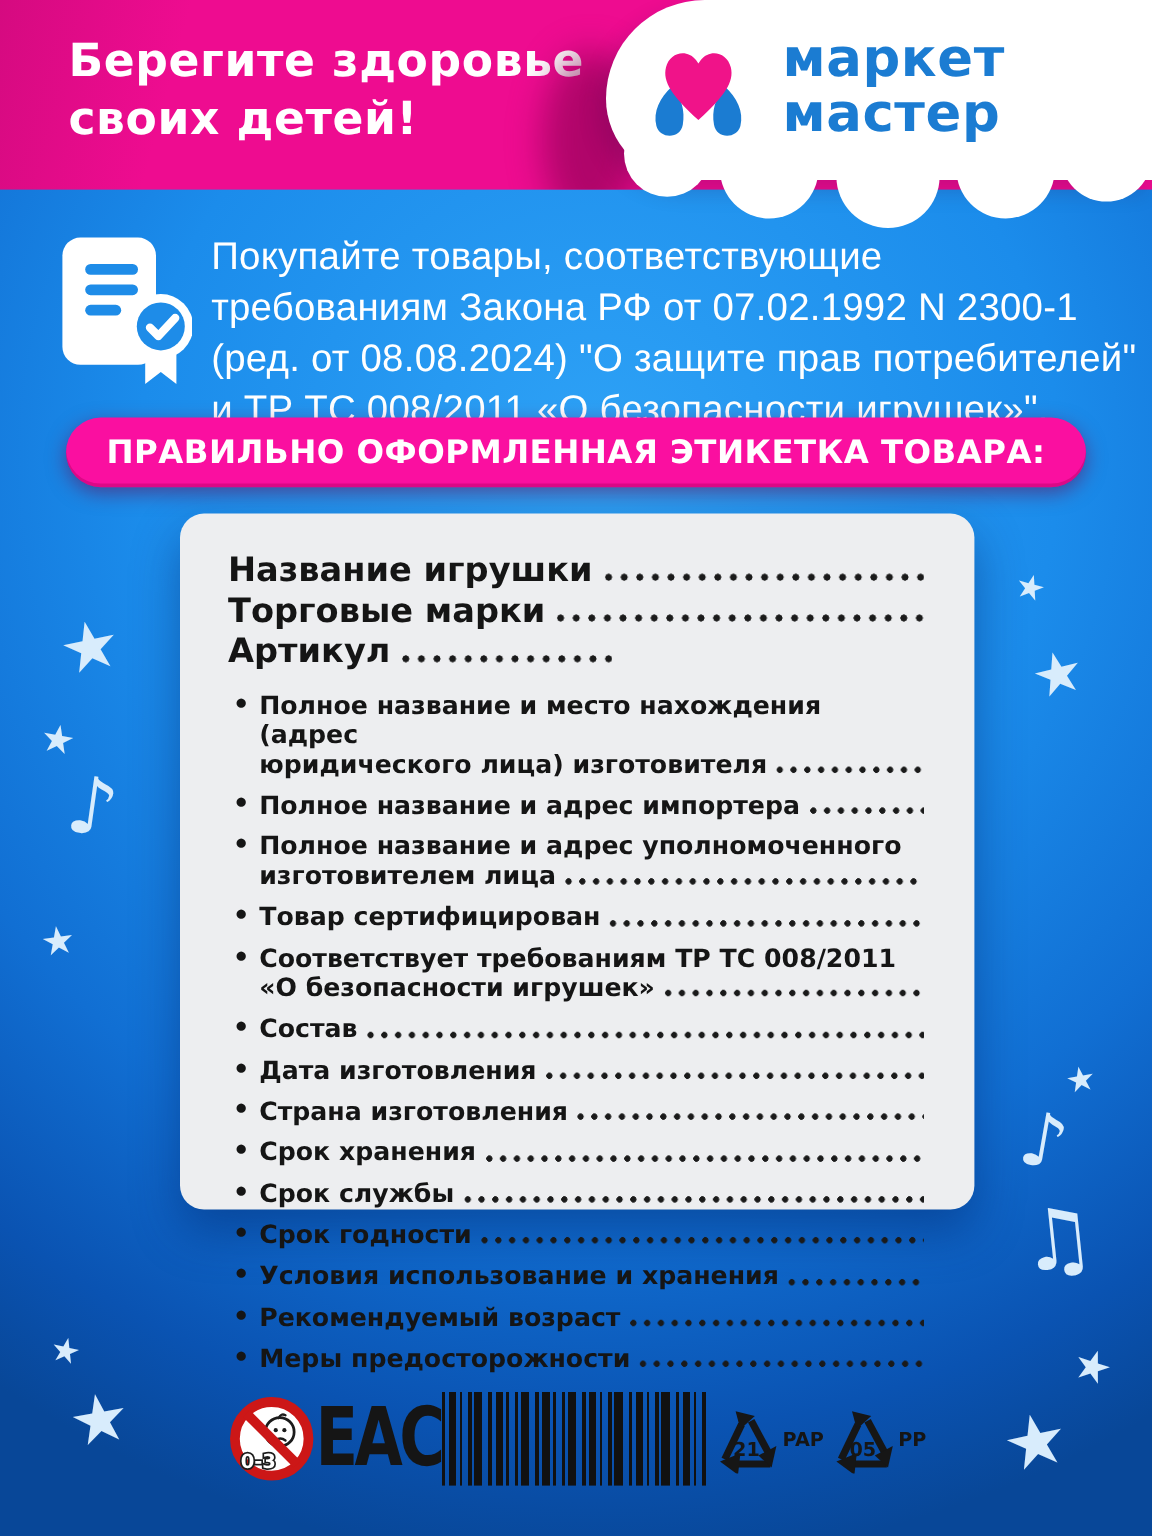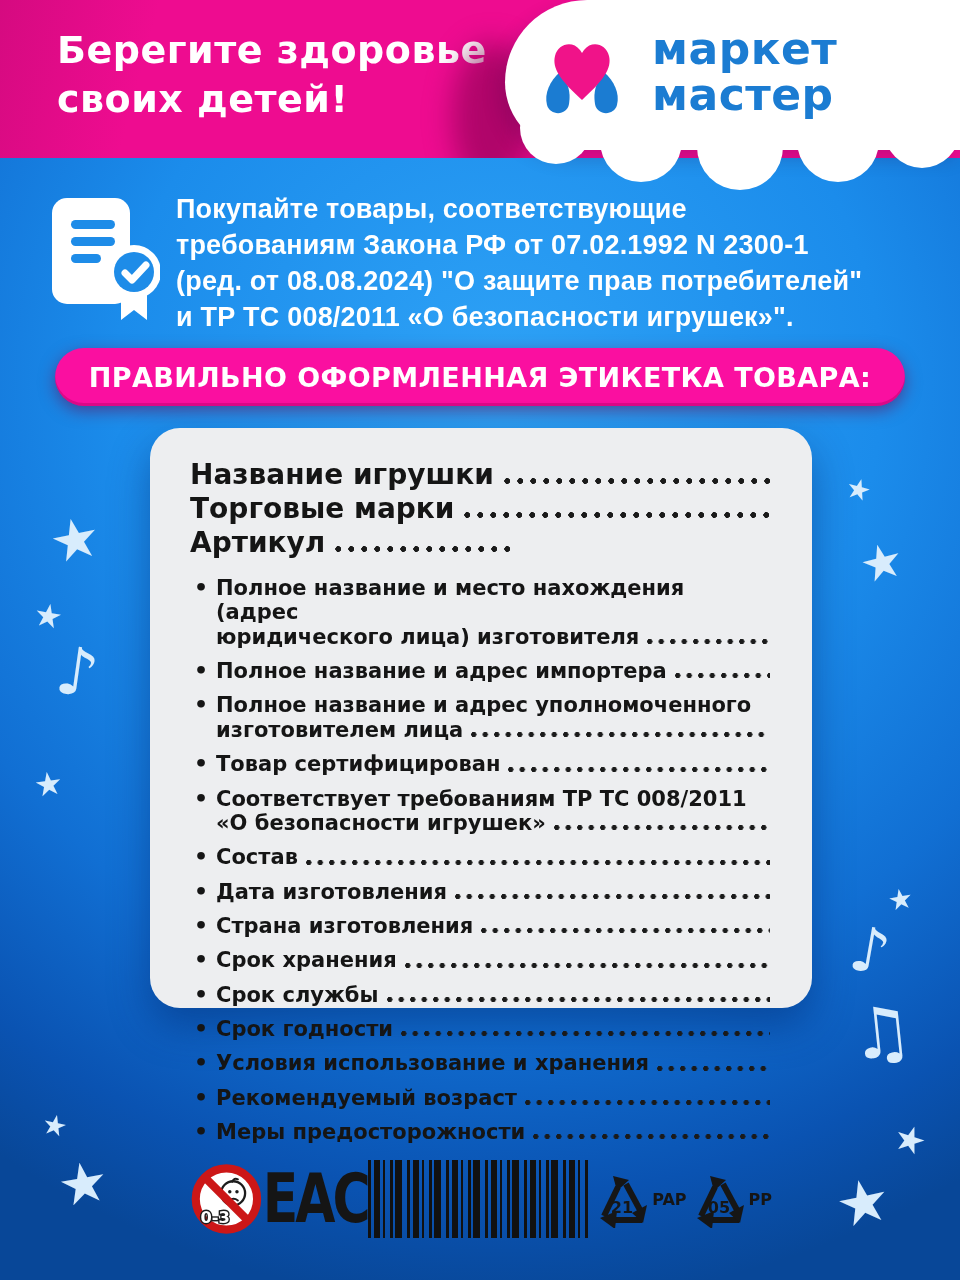--- a/index.html
+++ b/index.html
@@ -22,30 +22,30 @@
   .b2{left:108px;top:100px;width:82px;height:82px;}
   .b3{left:205px;top:104px;width:86px;height:86px;}
   .b4{left:305px;top:100px;width:82px;height:82px;}
   .b5{left:392px;top:92px;width:76px;height:76px;}
   .logo{position:absolute;top:26px;right:28px;width:400px;display:flex;align-items:flex-start;gap:20px;}
   .logo-m{flex:0 0 100px;height:100px;}
   .logo-text{color:#1b7cd2;font-weight:800;font-size:44px;line-height:1.04;letter-spacing:.5px;}
   
   .law{position:absolute;left:48px;top:192px;display:flex;gap:16px;}
   .law-icon{flex:0 0 112px;}
-  .law-text{color:#ffffff;font-weight:700;font-size:27px;line-height:1.33;
+  .law-text{color:#ffffff;font-weight:400;font-size:32px;line-height:1.33;
     font-family:"Liberation Sans",sans-serif;letter-spacing:.2px;}
   
   .banner{position:absolute;left:55px;top:348px;width:850px;height:58px;border-radius:30px;
     background:#fa0fa0;box-shadow:0 5px 16px rgba(110,0,70,.5), inset 0 -3px 0 rgba(160,0,90,.35);
     display:flex;align-items:center;justify-content:center;}
   .banner span{color:#ffffff;font-weight:800;font-size:27px;letter-spacing:.4px;white-space:nowrap;}
   
   .card{position:absolute;left:150px;top:428px;width:662px;height:580px;background:#edeef0;
-    border-radius:30px;box-shadow:0 18px 40px rgba(3,35,105,.45);box-sizing:border-box;
+    border-radius:20px;box-shadow:0 18px 40px rgba(3,35,105,.45);box-sizing:border-box;
     padding:30px 40px 24px 40px;color:#151515;}
   .field{display:flex;}
   .flabel{font-size:28px;font-weight:800;line-height:34px;white-space:nowrap;}
   .fdots{flex:1;height:8px;align-self:flex-end;margin:0 2px 7px 10px;
     background-image:radial-gradient(circle at 3.2px 4px,#1a1a1a 2.7px,transparent 3.1px);
     background-size:13px 8px;background-repeat:repeat-x;}
   .fdots.short{flex:0 0 175px;}
   .items{margin-top:16px;}
   .item{position:relative;padding-left:26px;margin-bottom:10px;font-size:21px;font-weight:700;line-height:1.16;}
   .item::before{content:"•";position:absolute;left:4px;top:-1px;font-size:22px;}

